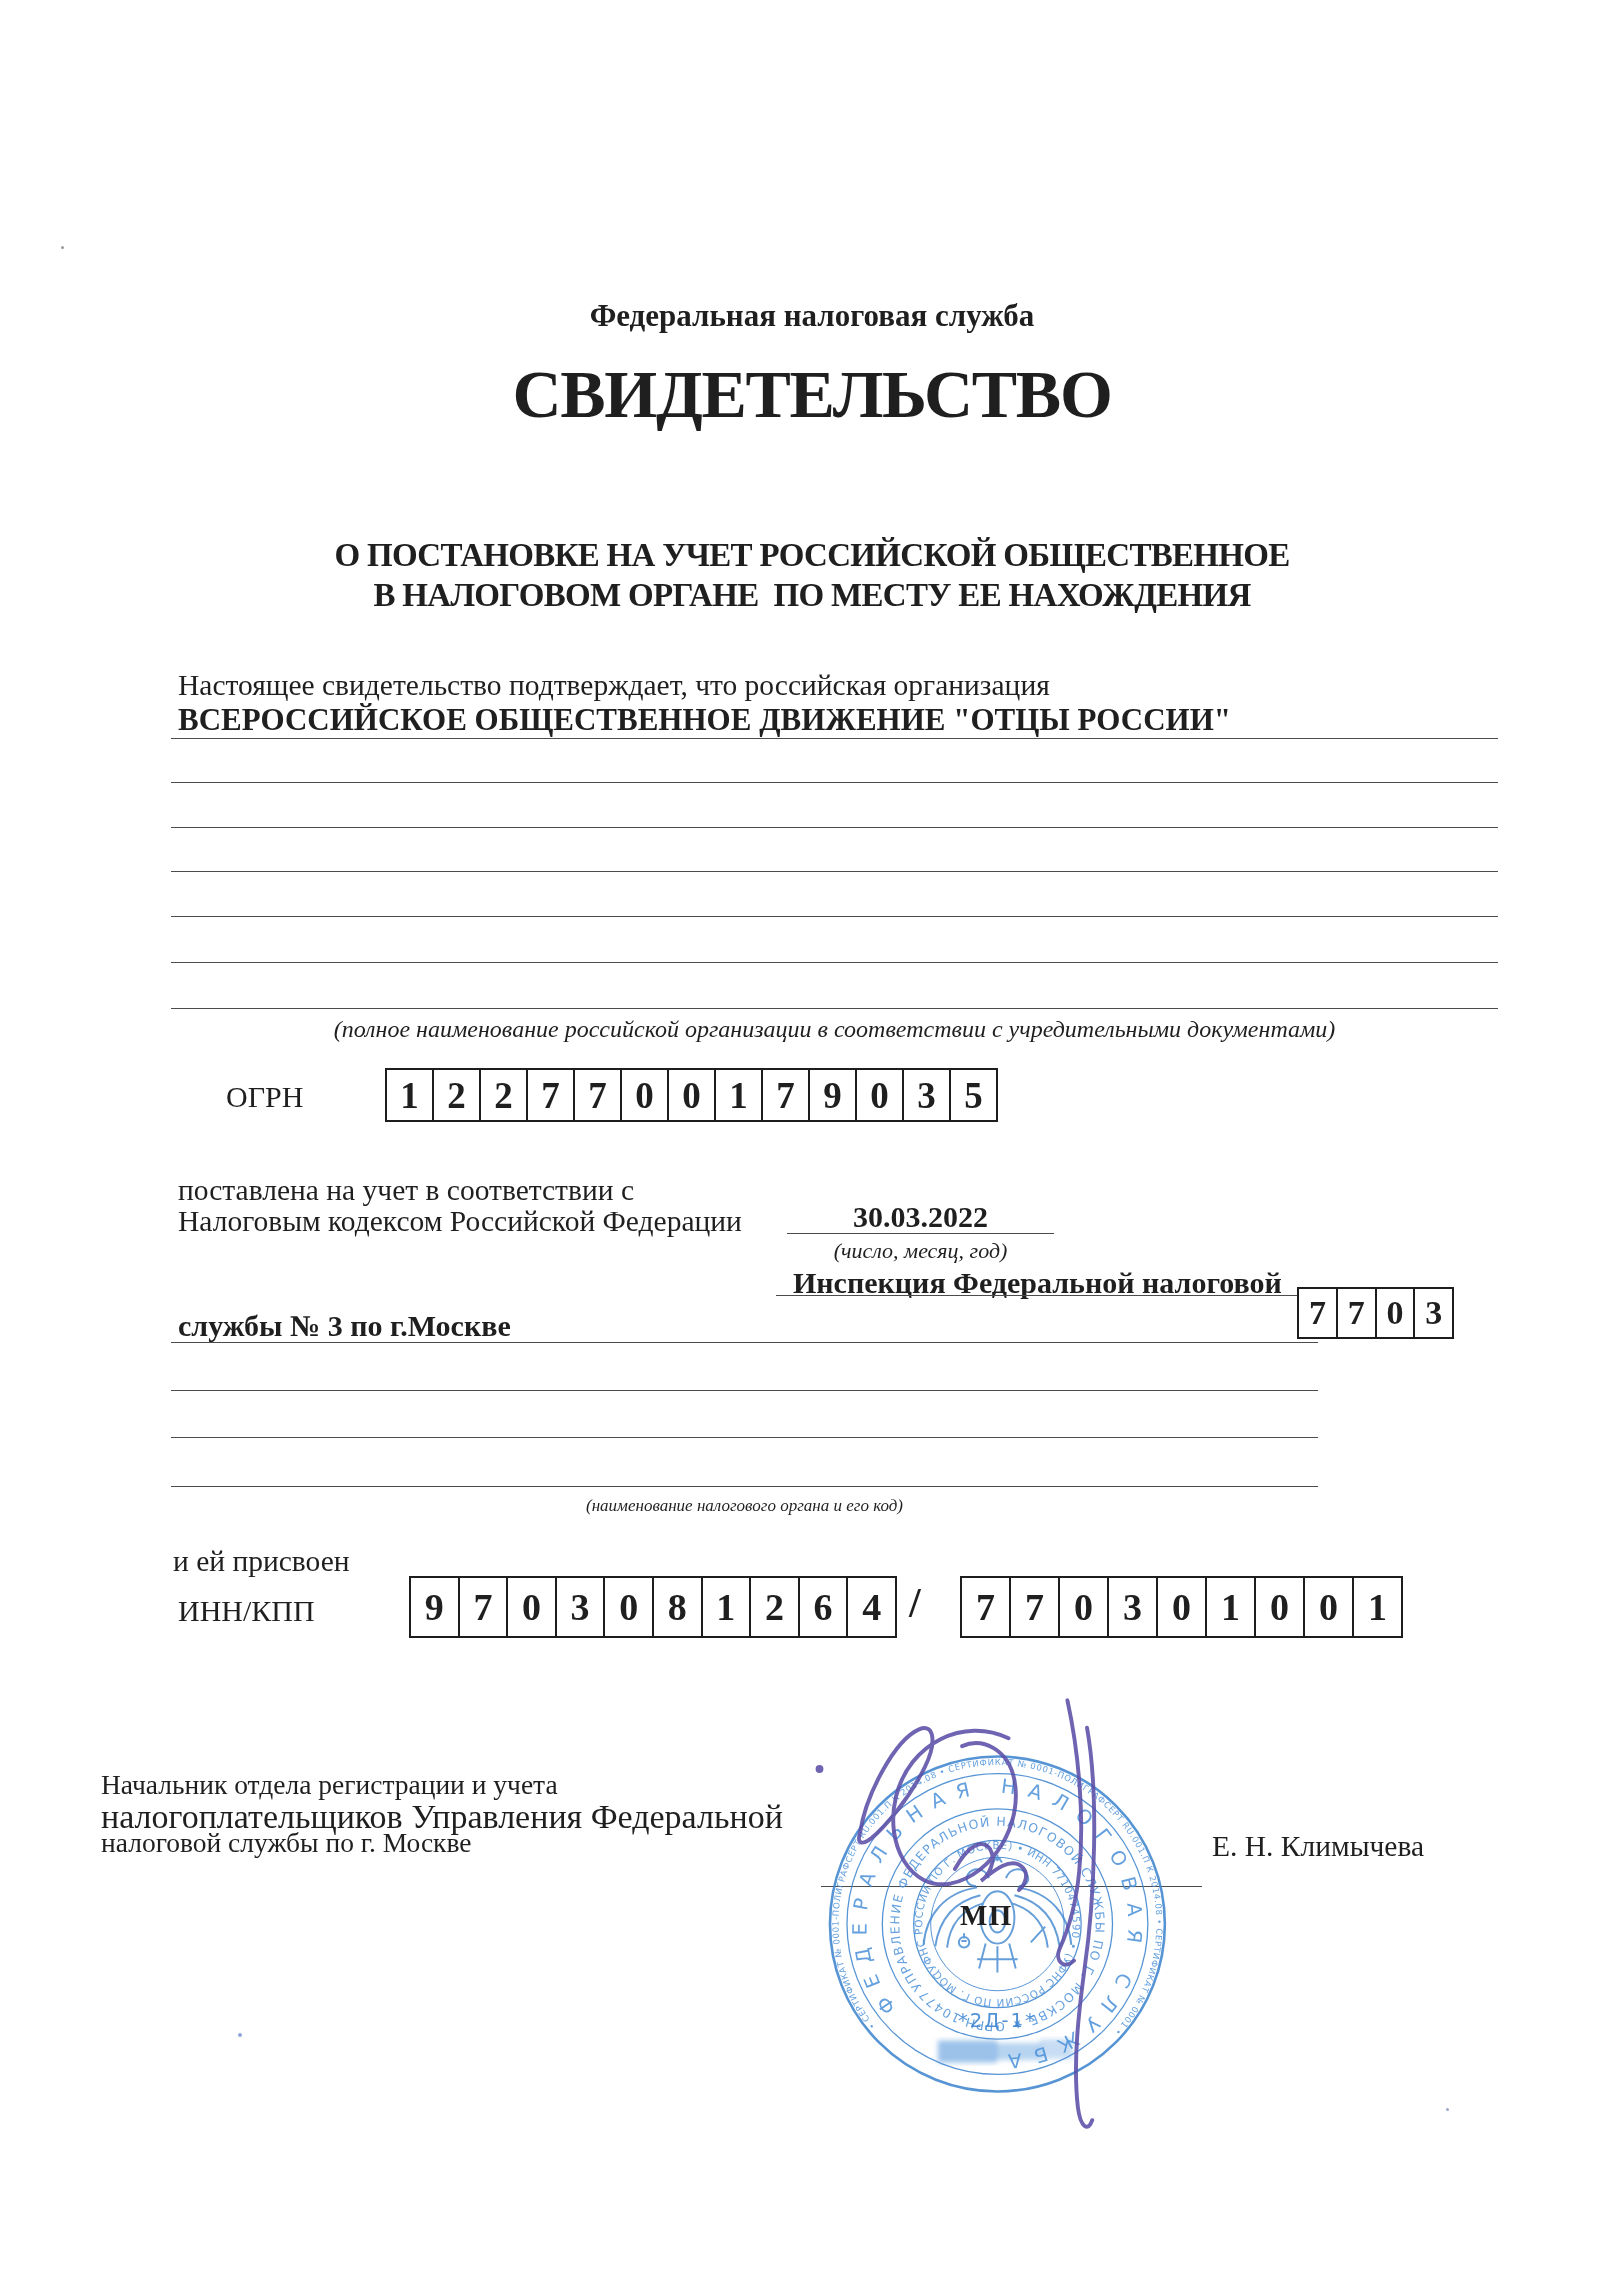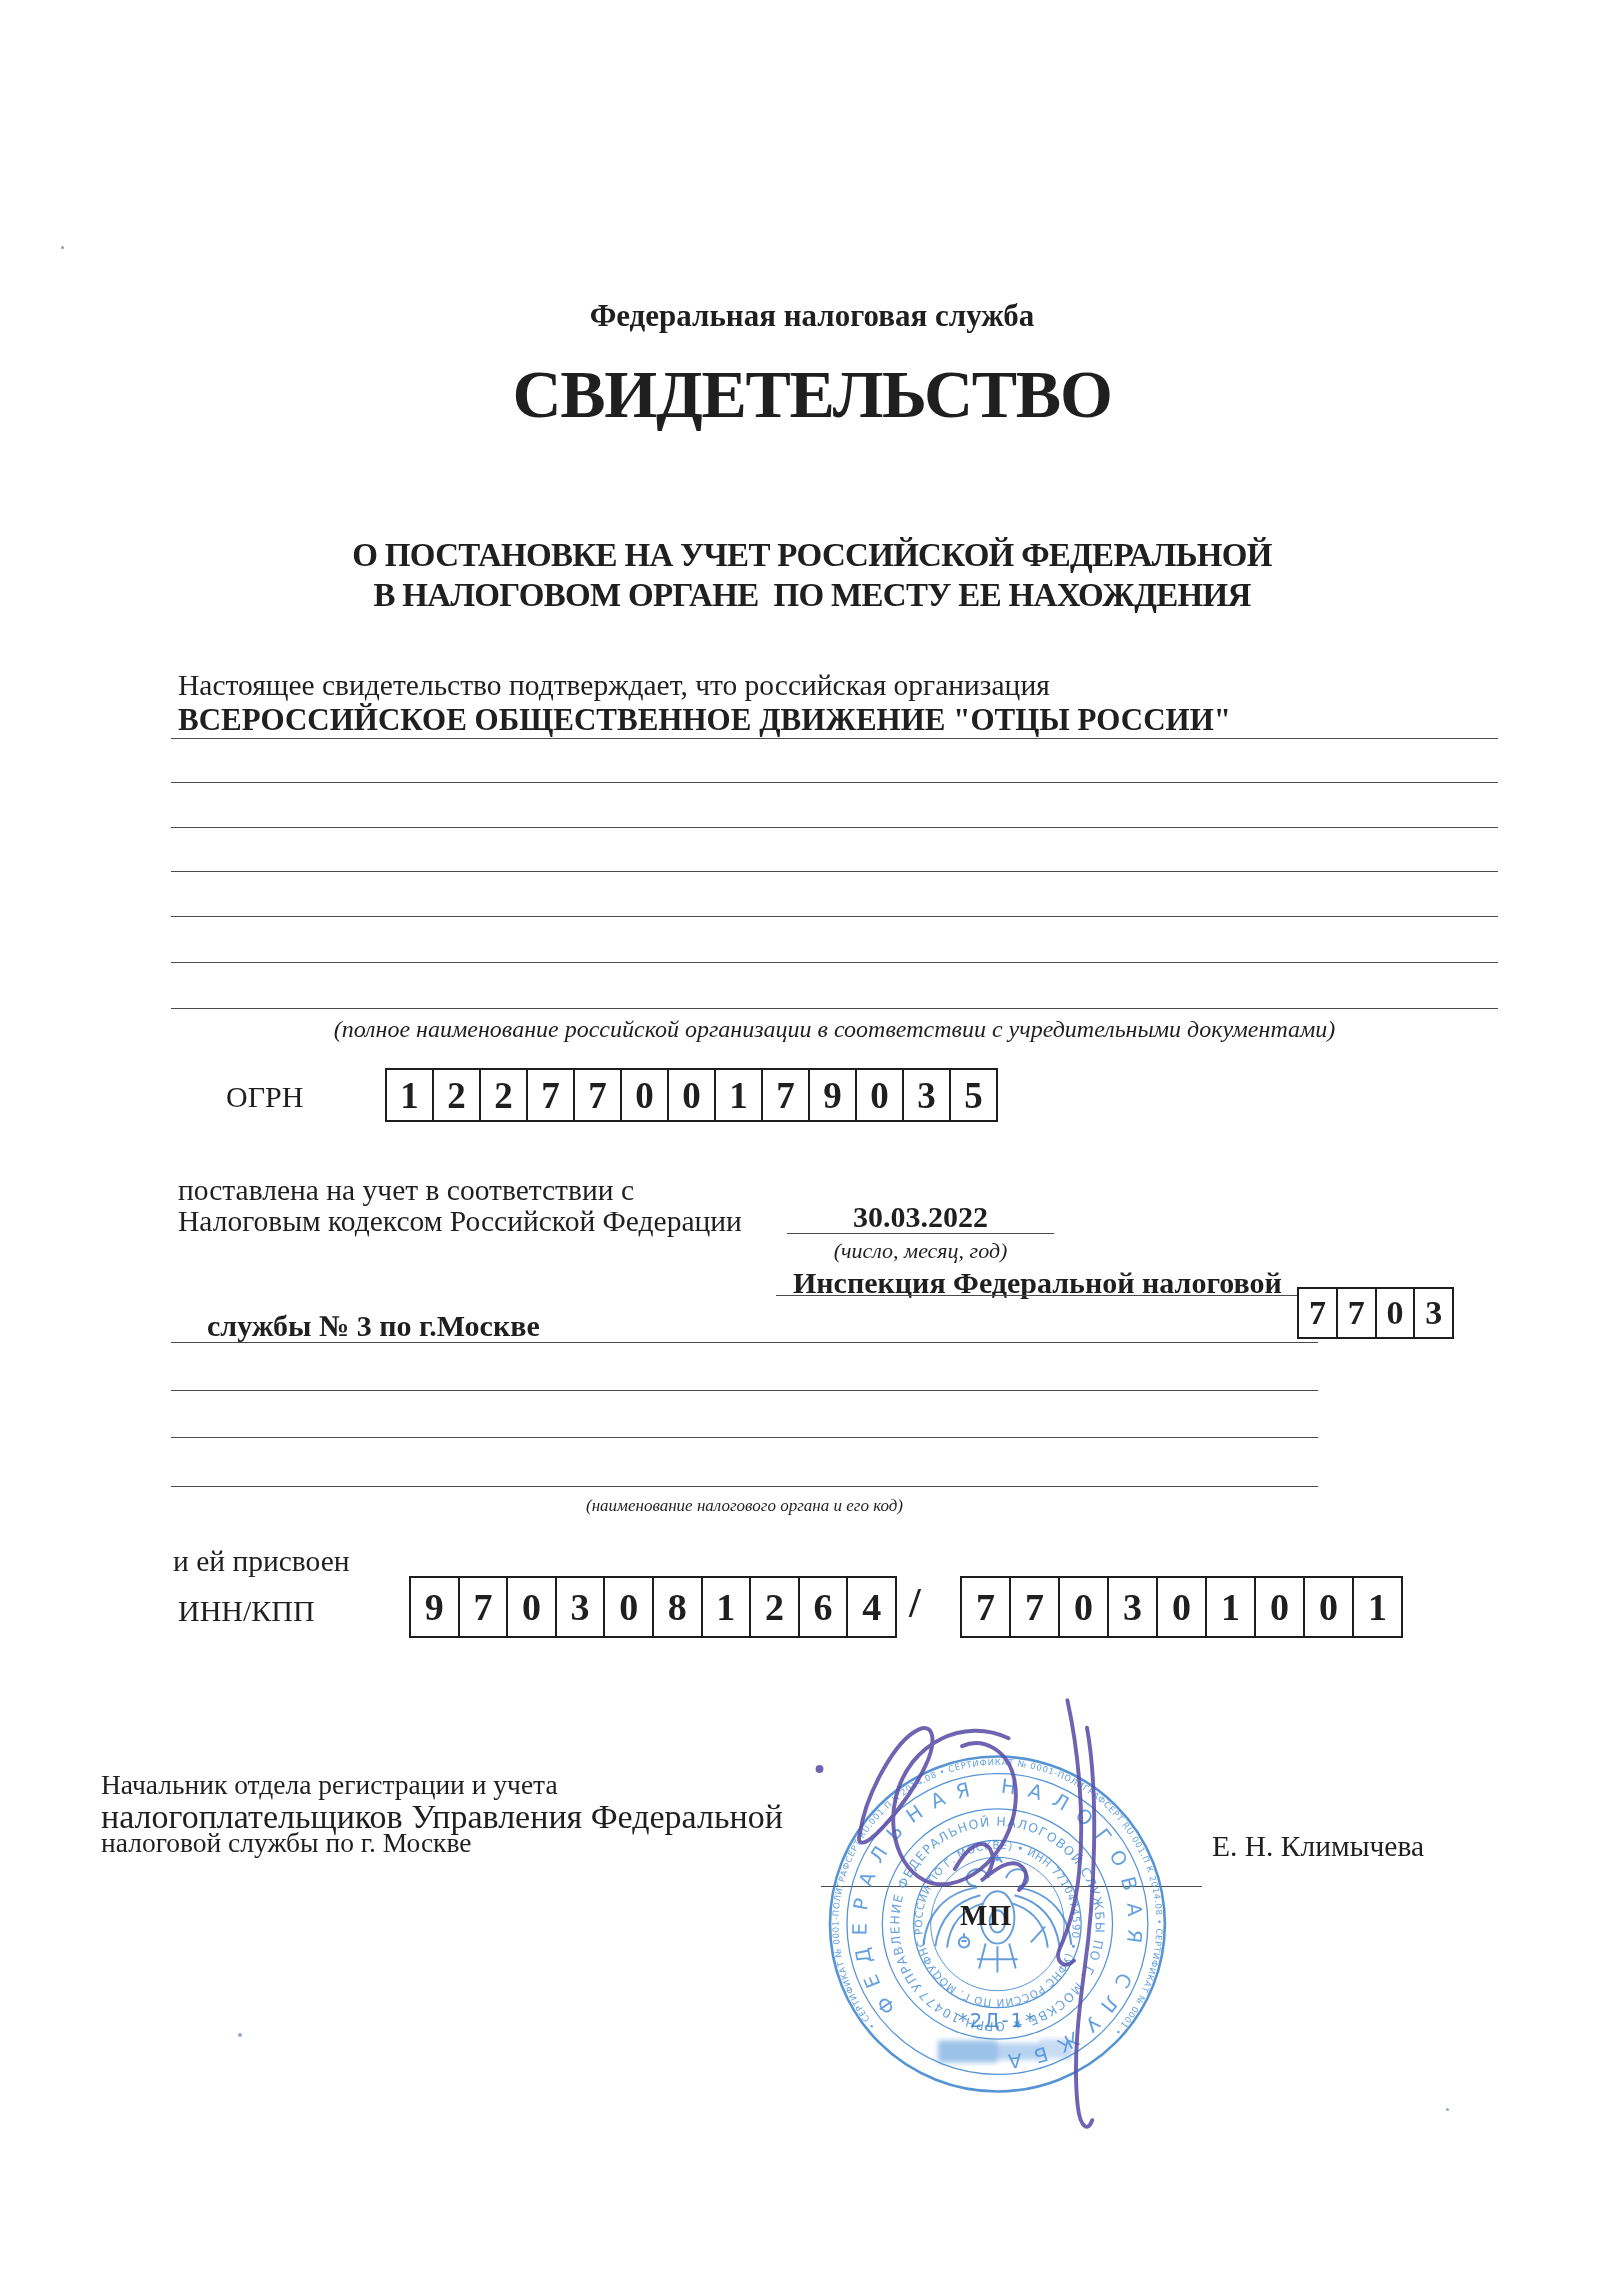--- a/index.html
+++ b/index.html
@@ -33,21 +33,21 @@
 </head>
 <body>
 
 <div class="page">
 
 
   <div class="t b fullw" style="top:298px;font-size:31px;">Федеральная налоговая служба</div>
 
   <div class="t b fullw" style="top:355px;font-size:68px;letter-spacing:-1.3px;">СВИДЕТЕЛЬСТВО</div>
 
-  <div class="t b fullw" style="top:537px;font-size:33px;letter-spacing:-0.7px;">О ПОСТАНОВКЕ НА УЧЕТ РОССИЙСКОЙ ФЕДЕРАЛЬНОЙ</div>
+  <div class="t b fullw" style="top:537px;font-size:33px;letter-spacing:-0.7px;">О ПОСТАНОВКЕ НА УЧЕТ РОССИЙСКОЙ ОБЩЕСТВЕННОЕ</div>
   <div class="t b fullw" style="top:577px;font-size:33px;letter-spacing:-0.7px;">В НАЛОГОВОМ ОРГАНЕ&nbsp; ПО МЕСТУ ЕЕ НАХОЖДЕНИЯ</div>
 
   <div class="t" style="top:669px;left:178px;font-size:29.5px;">Настоящее свидетельство подтверждает, что российская организация</div>
 
   <div class="t b" style="top:702px;left:178px;font-size:31px;">ВСЕРОССИЙСКОЕ ОБЩЕСТВЕННОЕ ДВИЖЕНИЕ "ОТЦЫ РОССИИ"</div>
 
   <div class="rule" style="top:738px;left:171px;width:1327px;"></div>
   <div class="rule" style="top:782px;left:171px;width:1327px;"></div>
   <div class="rule" style="top:827px;left:171px;width:1327px;"></div>
   <div class="rule" style="top:871px;left:171px;width:1327px;"></div>
@@ -77,21 +77,21 @@
   <div class="t" style="top:1174px;left:178px;font-size:29.5px;">поставлена на учет в соответствии с</div>
   <div class="t" style="top:1205px;left:178px;font-size:29.5px;">Налоговым кодексом Российской Федерации</div>
 
   <div class="t b center" style="top:1200px;left:787px;width:267px;font-size:30px;">30.03.2022</div>
   <div class="rule" style="top:1233px;left:787px;width:267px;"></div>
   <div class="t it center" style="top:1238px;left:787px;width:267px;font-size:22px;">(число, месяц, год)</div>
 
   <div class="t b" style="top:1266px;left:793px;font-size:30px;">Инспекция Федеральной налоговой</div>
   <div class="rule" style="top:1295px;left:776px;width:547px;"></div>
 
-  <div class="t b" style="top:1309px;left:178px;font-size:30px;margin-left:29px;">службы № 3 по г.Москве</div>
+  <div class="t b" style="top:1309px;left:178px;font-size:30px;">службы № 3 по г.Москве</div>
   <div class="rule" style="top:1342px;left:171px;width:1147px;"></div>
   <div class="rule" style="top:1390px;left:171px;width:1147px;"></div>
   <div class="rule" style="top:1437px;left:171px;width:1147px;"></div>
   <div class="rule" style="top:1486px;left:171px;width:1147px;"></div>
 
   <div class="boxes cd" style="top:1287px;left:1297px;width:157px;height:52px;">
     <span class="cell">7</span>
     <span class="cell">7</span>
     <span class="cell">0</span>
     <span class="cell">3</span>

